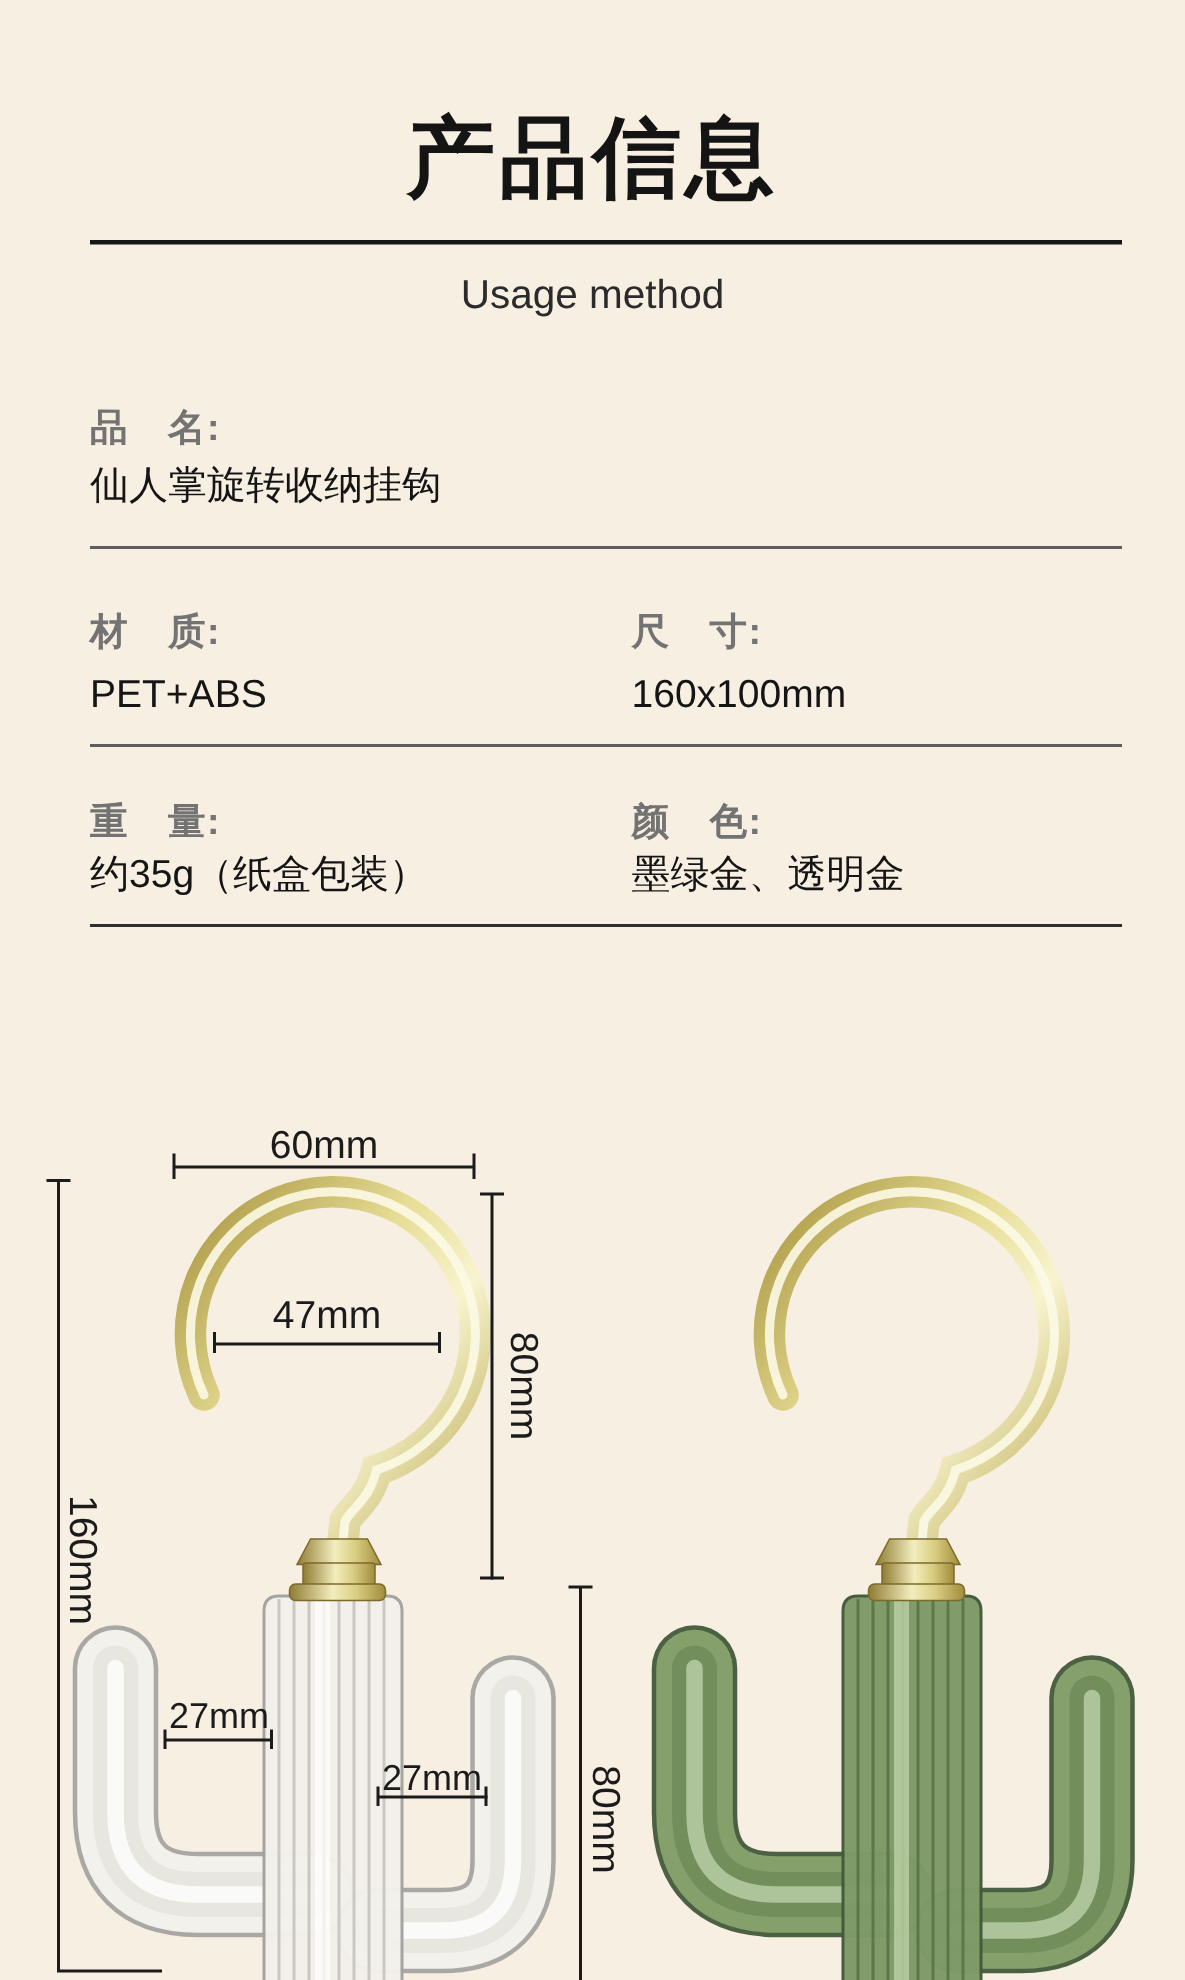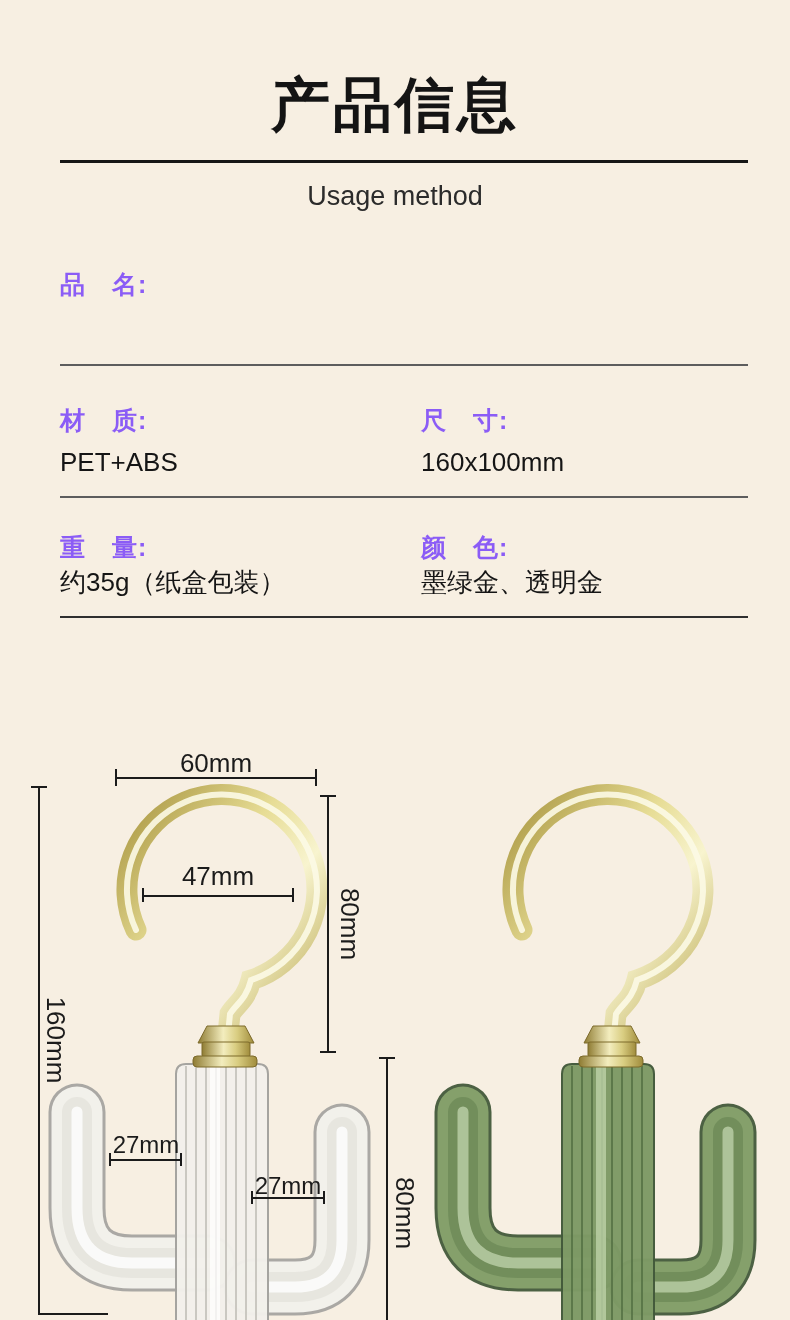--- a/index.html
+++ b/index.html
@@ -12,21 +12,21 @@
   .abs { position:absolute; }
 
   
   .title { top:66px; left:0; width:790px; text-align:center;
            font-size:59px; font-weight:900; letter-spacing:3px; color:#141414; }
   .title-rule { top:160px; left:60px; width:688px; height:3px; background:#161616; }
   .subtitle { top:181px; left:0; width:790px; text-align:center;
               font-size:27px; color:#2b2b2b; }
 
   
-  .spec-label { font-size:25px; font-weight:600; color:#8b5cf6; letter-spacing:1px; }
+  .spec-label { font-size:25px; font-weight:600; color:#737373; letter-spacing:1px; }
   .spec-value { font-size:26px; font-weight:400; color:#151515; }
   .divider  { left:60px; width:688px; height:2px; background:#5d5d5d; }
   .divider.dark { background:#2f2f2f; }
 
   .notice-title { font-size:29px; font-weight:500; color:#1e1e1e; letter-spacing:1px; }
   .notice-text  { font-size:24px; color:#6e6963; }
 
   
   .dim-label { font-size:26px; color:#1b1b1b; white-space:nowrap; }
   .dim-label.small { font-size:24px; }
@@ -60,20 +60,21 @@
 </head>
 <body>
 
 <div class="page">
 
   <div class="abs title">产品信息</div>
   <div class="abs title-rule"></div>
   <div class="abs subtitle">Usage method</div>
 
   <div class="abs spec-label" style="top:268px; left:60px;">品　名:</div>
+  <div class="abs spec-value" style="top:306px; left:60px;">仙人掌旋转收纳挂钩</div>
   <div class="abs divider" style="top:364px;"></div>
 
   <div class="abs spec-label" style="top:404px; left:60px;">材　质:</div>
   <div class="abs spec-value" style="top:447px; left:60px;">PET+ABS</div>
   <div class="abs spec-label" style="top:404px; left:421px;">尺　寸:</div>
   <div class="abs spec-value" style="top:447px; left:421px;">160x100mm</div>
   <div class="abs divider" style="top:496px;"></div>
 
   <div class="abs spec-label" style="top:531px; left:60px;">重　量:</div>
   <div class="abs spec-value" style="top:565px; left:60px;">约35g（纸盒包装）</div>

